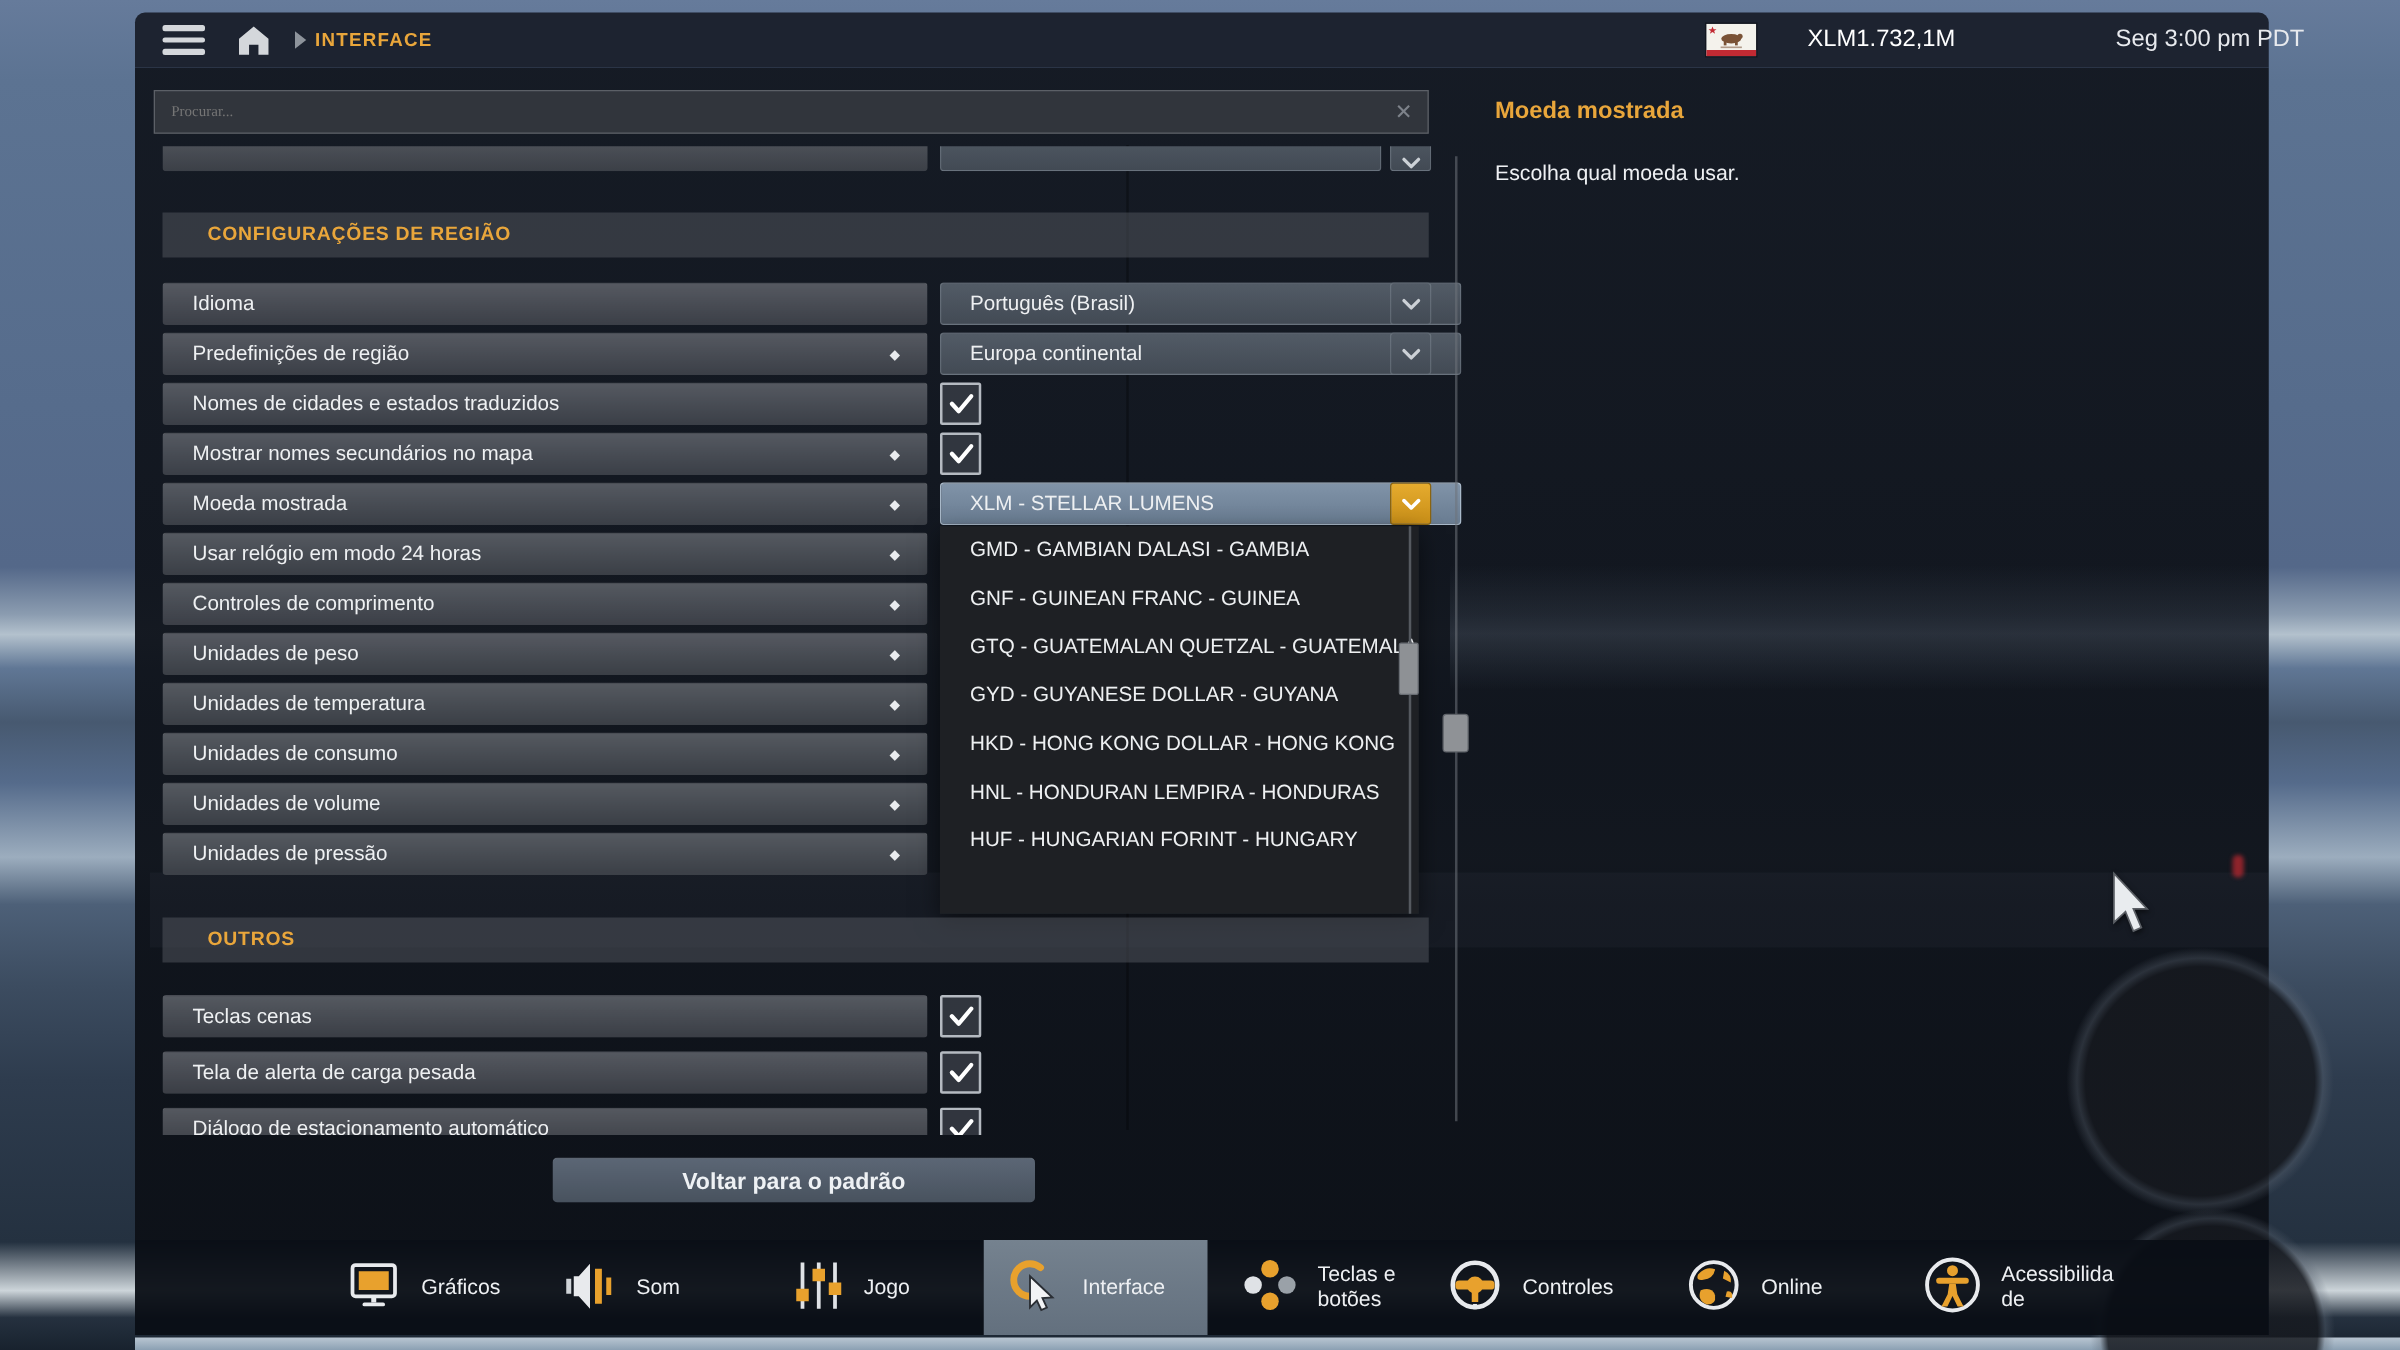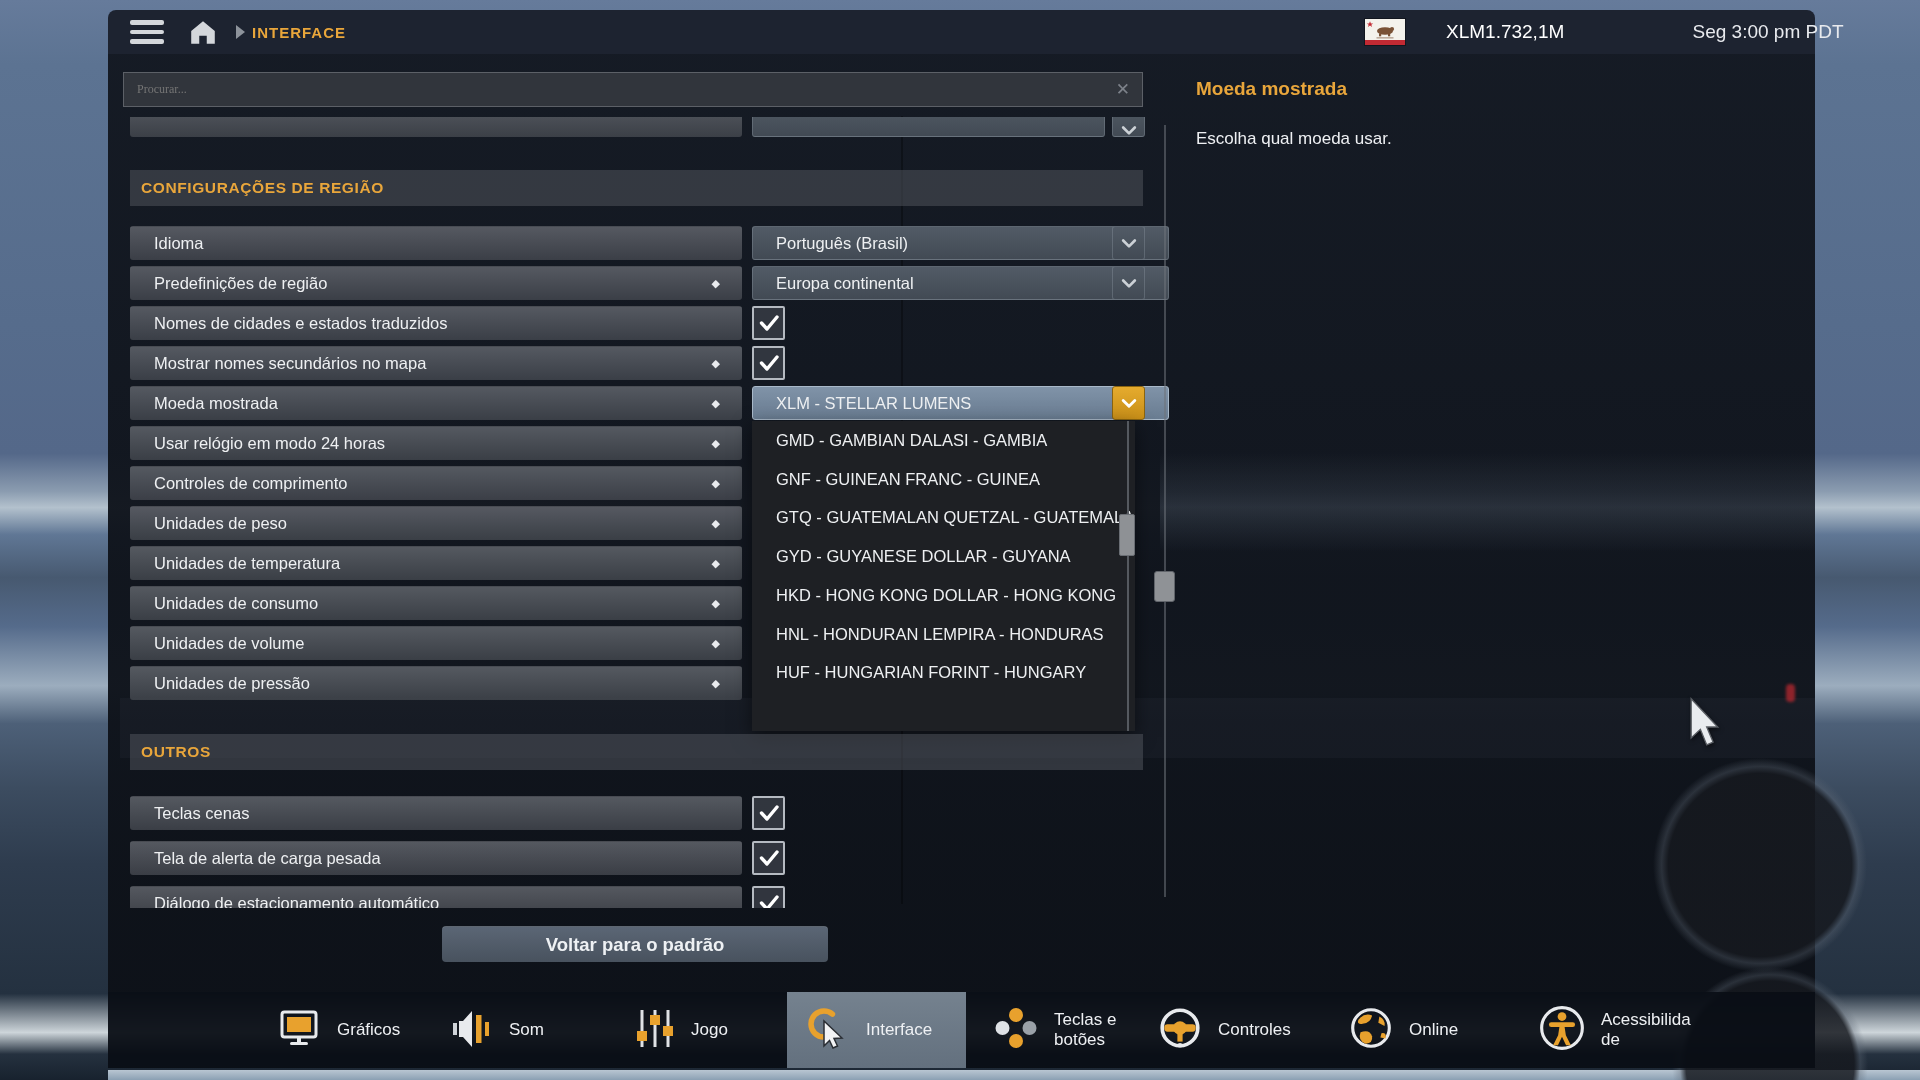--- a/index.html
+++ b/index.html
@@ -48,21 +48,21 @@
   .search input { flex:1; background:transparent; border:0; outline:none; color:#d3d6da;
     font-size:12px; padding-left:13px; font-family:Liberation Serif, serif; }
   .search .x { color:#7d828a; font-size:17px; padding:0 12px; cursor:pointer; }
 
   
   .cliprow { left:130px; top:117px; width:1015px; height:20px; overflow:hidden; }
   .cliprow > div { position:absolute; top:-14px; height:34px; border-radius:3px; }
 
   
   .section-bar { left:130px; width:1013px; height:36px; background:rgba(84,88,95,.5);
-    display:flex; align-items:center; padding-left:11px; }
+    display:flex; align-items:center; padding-left:36px; }
   .section-bar span { color:#e9a63b; font-weight:bold; font-size:15.5px; letter-spacing:.6px; }
 
   .rowbar { left:130px; width:612px; height:34px; border-radius:3px;
     background:linear-gradient(180deg, rgba(97,101,108,.85), rgba(66,70,77,.85));
     border-top:1px solid rgba(255,255,255,.07);
     display:flex; align-items:center; padding:0 22px 0 24px; cursor:pointer; }
   .rowbar .lbl { color:#eef0f2; font-size:16.5px; flex:1; white-space:nowrap; }
   .rowbar .diamond { color:#e9ebee; font-size:11px; }
 
   .dd { left:752px; width:417px; height:34px; border-radius:3px;

